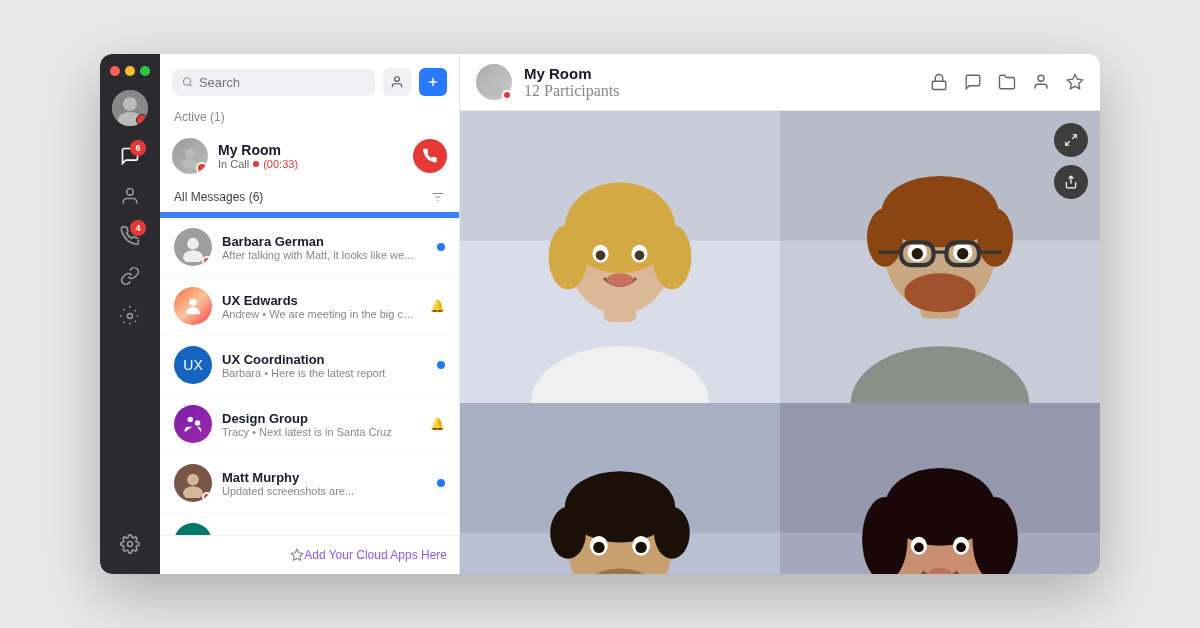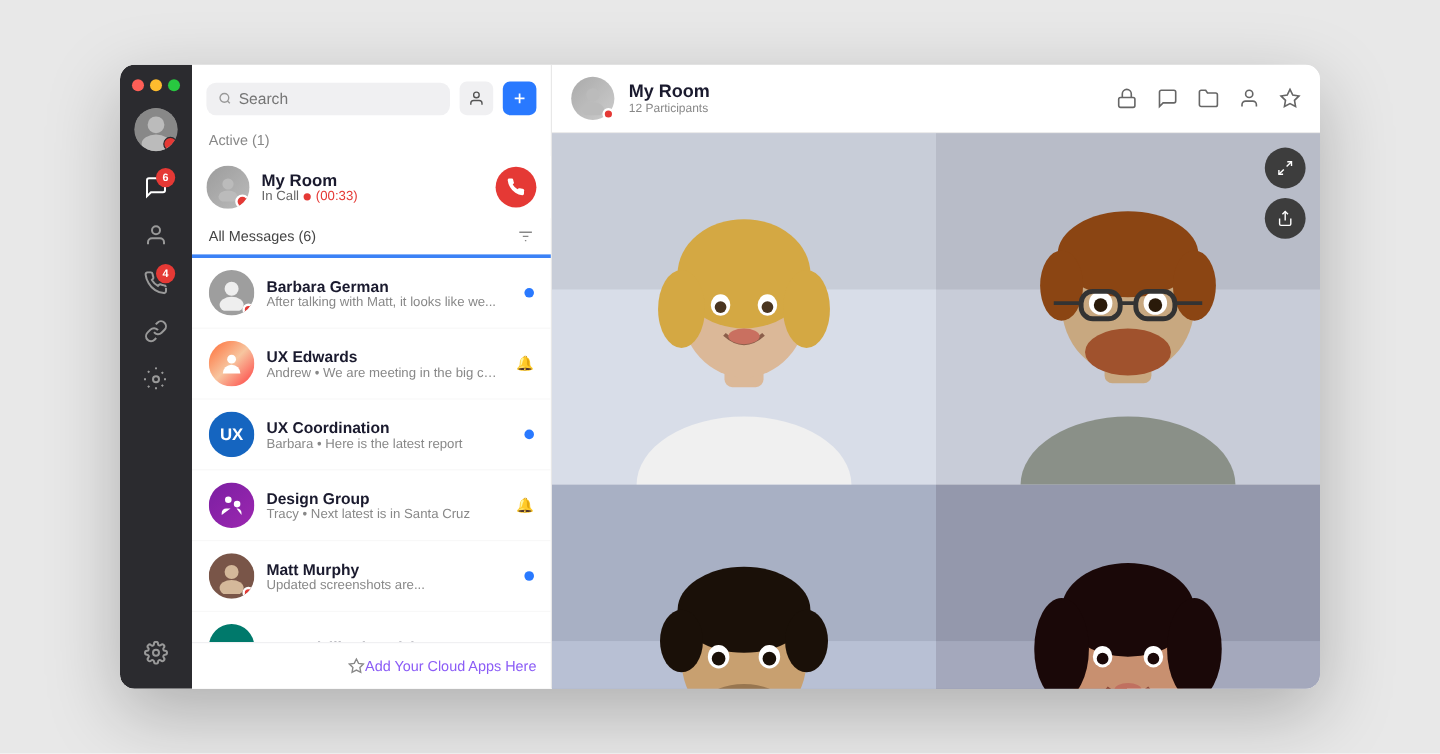--- a/index.html
+++ b/index.html
@@ -165,21 +165,21 @@
       width: 34px; height: 34px; border-radius: 50%;
       background: #e53935;
       display: flex; align-items: center; justify-content: center;
       color: #fff; font-size: 14px; cursor: pointer;
     }
     .filter-bar {
       display: flex;
       align-items: center;
       justify-content: space-between;
       padding: 8px 14px;
-      border-bottom: 3px solid #3b82f6;
+      border-bottom: 6px solid #3b82f6;
     }
     .filter-label { font-size: 12px; color: #444; font-weight: 500; }
     .filter-icon { color: #888; font-size: 14px; }
     .message-list { flex: 1; overflow-y: auto; }
     .message-item {
       display: flex;
       align-items: center;
       padding: 10px 14px;
       gap: 10px;
       cursor: pointer;
@@ -246,21 +246,21 @@
       display: flex; align-items: center; justify-content: center;
       font-size: 14px; color: #fff; position: relative; flex-shrink: 0;
     }
     .main-room-dot {
       position: absolute; bottom: 0; right: 0;
       width: 10px; height: 10px; background: #e53935;
       border-radius: 50%; border: 2px solid #fff;
     }
     .main-room-info { flex: 1; }
     .main-room-name { font-size: 15px; font-weight: 600; color: #1a1a2e; }
-    .main-room-sub { font-size: 10px; color: #888; }
+    .main-room-sub { font-size: 16px; color: #888; font-family: Liberation Serif, serif; }
     .main-header-actions {
       display: flex; gap: 16px; align-items: center;
     }
     .main-header-icon { font-size: 18px; color: #555; cursor: pointer; }
 
     
     .video-area {
       flex: 1;
       background: #f0f0f4;
       position: relative;
@@ -451,21 +451,21 @@
         </div>
         <div class="msg-content">
           <div class="msg-name">UX Edwards</div>
           <div class="msg-preview">Andrew • We are meeting in the big conf...</div>
         </div>
         <span class="mute-icon">🔔</span>
       </div>
 
       <div class="message-item">
         <div class="msg-avatar">
-          <div class="msg-avatar-inner" style="background:#1565c0;font-size:14px;font-weight:700;">UX</div>
+          <div class="msg-avatar-inner" style="background:#1565c0;font-size:14px;font-weight:400;">UX</div>
         </div>
         <div class="msg-content">
           <div class="msg-name">UX Coordination</div>
           <div class="msg-preview">Barbara • Here is the latest report</div>
         </div>
         <div class="msg-indicator blue"></div>
       </div>
 
       <div class="message-item">
         <div class="msg-avatar">

